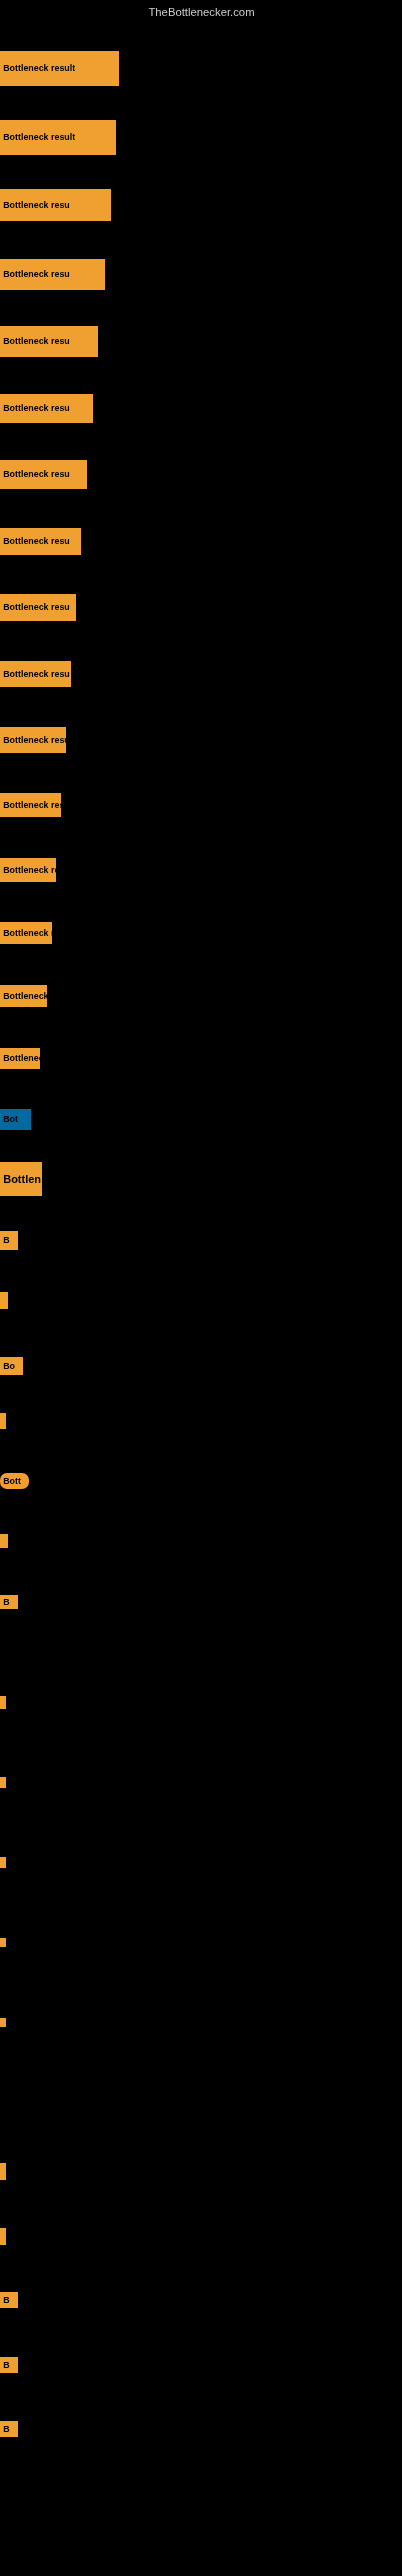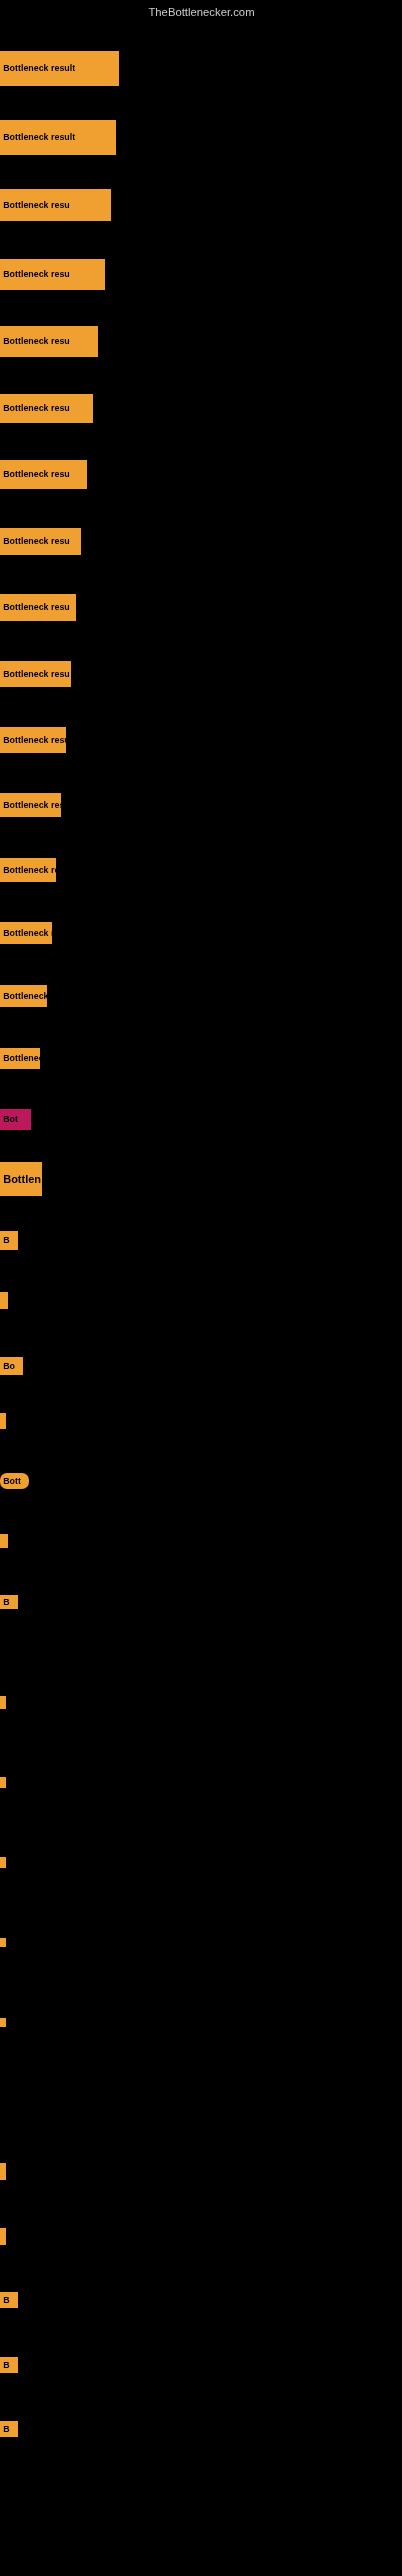--- a/index.html
+++ b/index.html
@@ -69,21 +69,21 @@
     <div style="position: absolute; top: 900px; left: 0px; height: 22.5px; display: flex; align-items: center;">
       <div style="background-color: rgb(240, 160, 48); color: rgb(0, 0, 0); font-size: 8.9px; font-weight: bold; padding: 1.6px 3.2px; white-space: nowrap; overflow: hidden; width: 52px; height: 22.5px; display: flex; align-items: center;">Bottleneck re</div>
     </div>
     <div style="position: absolute; top: 963px; left: 0px; height: 22.5px; display: flex; align-items: center;">
       <div style="background-color: rgb(240, 160, 48); color: rgb(0, 0, 0); font-size: 8.9px; font-weight: bold; padding: 1.6px 3.2px; white-space: nowrap; overflow: hidden; width: 47px; height: 22.5px; display: flex; align-items: center;">Bottleneck re</div>
     </div>
     <div style="position: absolute; top: 1026px; left: 0px; height: 21px; display: flex; align-items: center;">
       <div style="background-color: rgb(240, 160, 48); color: rgb(0, 0, 0); font-size: 8.9px; font-weight: bold; padding: 1.6px 3.2px; white-space: nowrap; overflow: hidden; width: 40px; height: 21px; display: flex; align-items: center;">Bottlenec</div>
     </div>
     <div style="position: absolute; top: 1087px; left: 0px; height: 21px; display: flex; align-items: center;">
-      <div style="background-color: #be185d; color: rgb(0, 0, 0); font-size: 8.9px; font-weight: bold; padding: 1.6px 3.2px; white-space: nowrap; overflow: hidden; width: 31px; height: 21px; display: flex; align-items: center;">Bot</div>
+      <div style="background-color: #0369a1; color: rgb(0, 0, 0); font-size: 8.9px; font-weight: bold; padding: 1.6px 3.2px; white-space: nowrap; overflow: hidden; width: 31px; height: 21px; display: flex; align-items: center;">Bot</div>
     </div>
     <div style="position: absolute; top: 1148px; left: 0px; height: 19.3px; display: flex; align-items: center;">
       <div style="background-color: rgb(240, 160, 48); color: rgb(0, 0, 0); font-size: 11px; font-weight: bold; padding: 1.6px 3.2px; white-space: nowrap; overflow: hidden; width: 42px; height: 34px; display: flex; align-items: center;">Bottlen</div>
     </div>
     <div style="position: absolute; top: 1209px; left: 0px; height: 19.3px; display: flex; align-items: center;">
       <div style="background-color: rgb(240, 160, 48); color: rgb(0, 0, 0); font-size: 8.9px; font-weight: bold; padding: 1.6px 3.2px; white-space: nowrap; overflow: hidden; width: 17.7px; height: 19.3px; display: flex; align-items: center;">B</div>
     </div>
     <div style="position: absolute; top: 1270px; left: 0px; height: 17.7px; display: flex; align-items: center;">
       <div style="background-color: rgb(240, 160, 48); color: rgb(0, 0, 0); font-size: 8.9px; font-weight: bold; padding: 1.6px 3.2px; white-space: nowrap; overflow: hidden; width: 8px; height: 17.7px; display: flex; align-items: center;"></div>
     </div>

